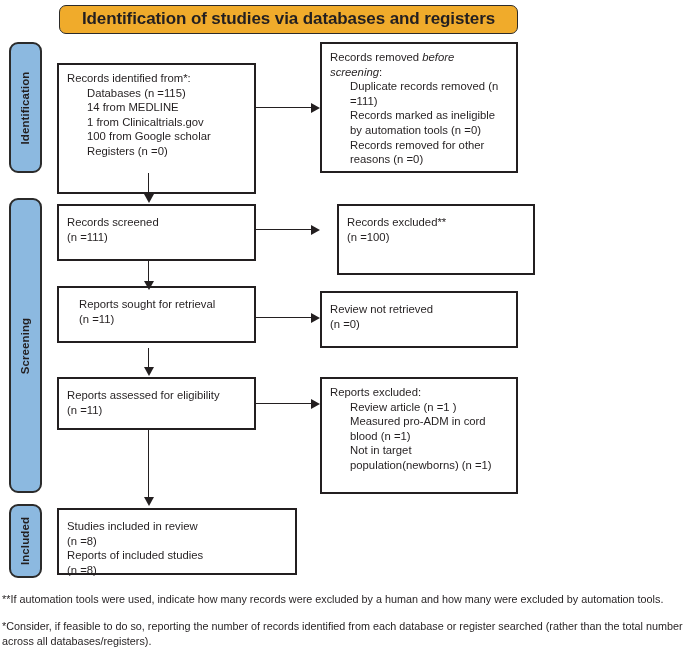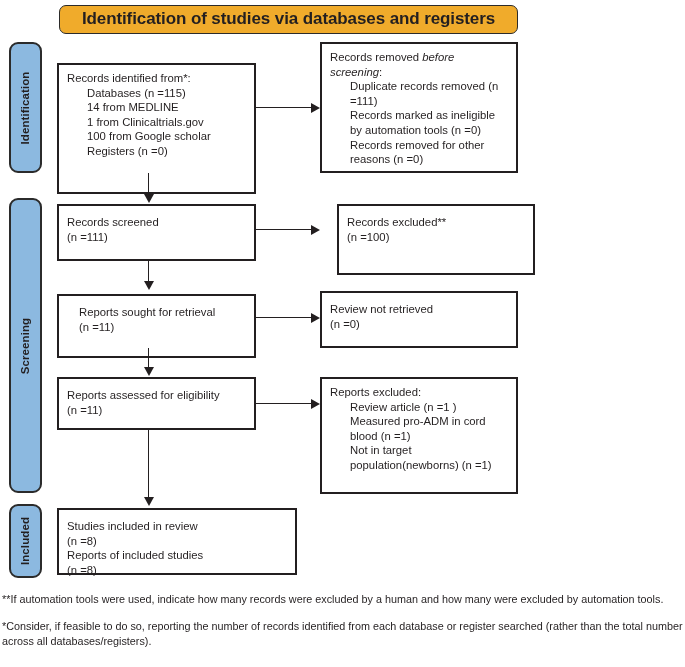--- a/index.html
+++ b/index.html
@@ -87,21 +87,21 @@
   .box .ln { white-space: nowrap; }
   .box .ln.wrap { white-space: normal; }
   .box .ind { padding-left: 20px; }
   .box .hang { padding-left: 20px; text-indent: 0; }
   .ital { font-style: italic; }
 
   #box-identified   { left: 57px;  top: 42px;  width: 199px; height: 131px; margin-top: 21px; }
   #box-removed      { left: 320px; top: 42px;  width: 198px; height: 131px; }
   #box-screened     { left: 57px;  top: 204px; width: 199px; height: 57px;  }
   #box-excluded     { left: 320px; top: 204px; width: 198px; height: 71px; margin-left: 17px;  }
-  #box-sought       { left: 57px;  top: 294px; width: 199px; height: 64px; padding-left: 20px;  }
+  #box-sought       { left: 57px;  top: 286px; width: 199px; height: 57px; padding-left: 20px;  }
   #box-notretrieved { left: 320px; top: 291px; width: 198px; height: 57px;  }
   #box-assessed     { left: 57px;  top: 377px; width: 199px; height: 53px;  }
   #box-repexcluded  { left: 320px; top: 377px; width: 198px; height: 117px; }
   #box-included     { left: 57px;  top: 508px; width: 240px; height: 67px;  }
 
   
   #box-screened, #box-excluded, #box-sought,
   #box-notretrieved, #box-assessed { padding-top: 9px; }
   #box-included { padding-top: 9px; }
 

